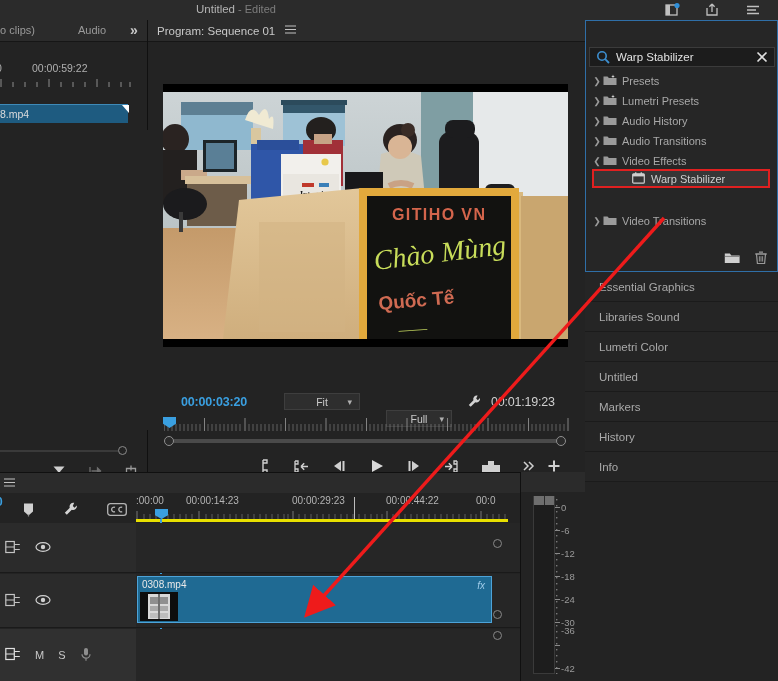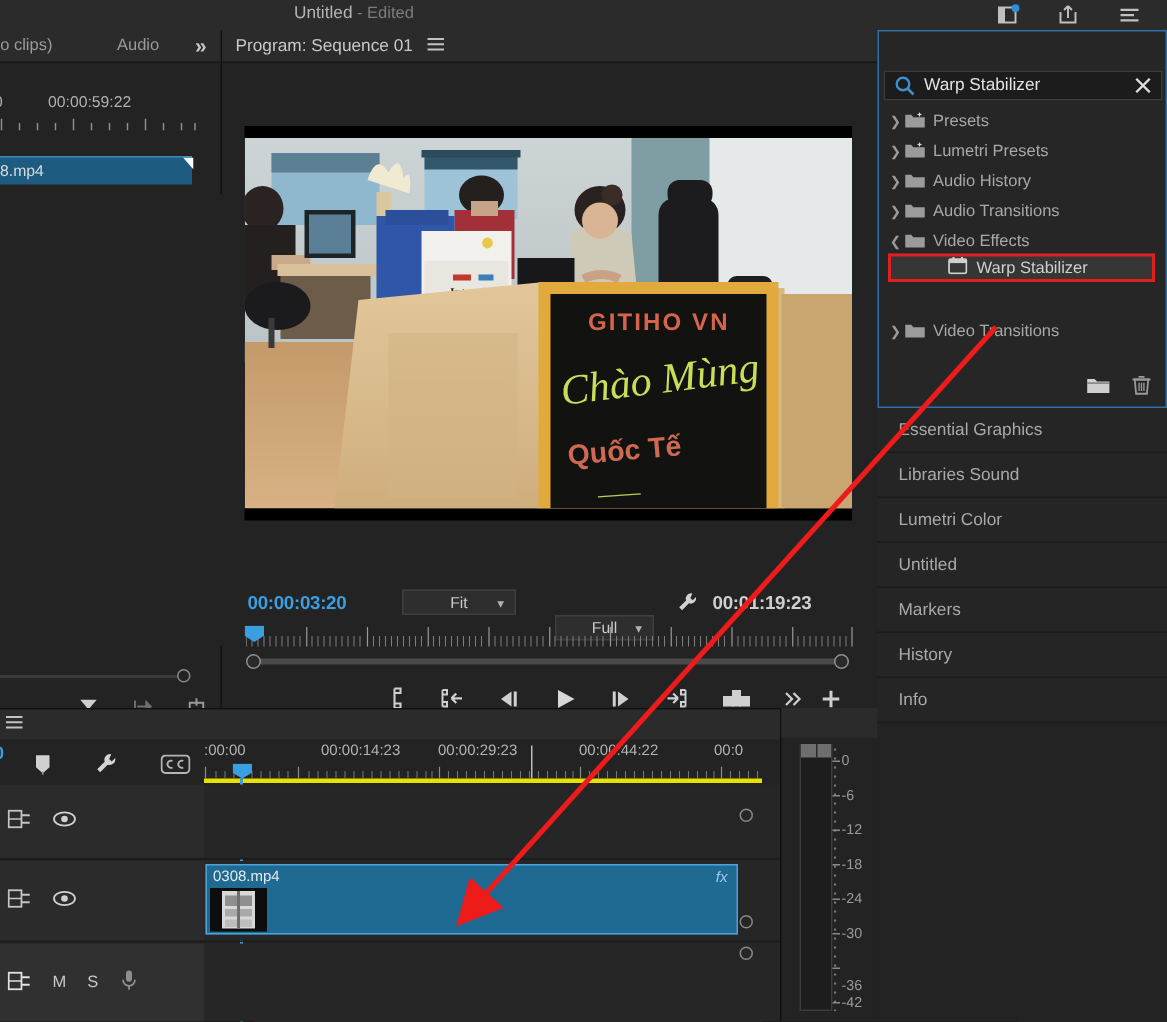--- a/index.html
+++ b/index.html
@@ -59,33 +59,33 @@
   #pm-head { height: 22px; background: #2b2b2b; border-bottom: 1px solid #161616;
     display: flex; align-items: center; padding-left: 9px; gap: 9px; }
   #pm-title { font-size: 11.5px; color: #c8c8c8; }
   #video-wrap {
     position: absolute; left: 15px; top: 64px; width: 405px; height: 263px;
     background: #000; overflow: hidden;
   }
   #video-img { position: absolute; left: 0; top: 8px; width: 405px; height: 247px; }
 
   
-  #pm-ctl { position: absolute; left: 0; top: 372px; width: 437px; height: 26px; }
+  #pm-ctl { position: absolute; left: 16px; top: 372px; width: 437px; height: 26px; }
   #pm-tc-cur { position: absolute; left: 17px; top: 3px; font-size: 12.5px; font-weight: bold; color: #3a9fe0;
      font-family: "Liberation Sans", sans-serif; letter-spacing: -0.2px; }
   .pm-select {
     position: absolute; top: 1px; height: 17px; background: #2e2e2e;
     border: 1px solid #3e3e3e; color: #cacaca; font-size: 10.5px;
     display: flex; align-items: center; justify-content: center;
   }
   #pm-sel-fit { left: 120px; width: 76px; }
   #pm-sel-full { left: 222px; width: 66px; margin-top: 17px; }
   .sel-caret { position: absolute; right: 7px; font-size: 9px; color: #b0b0b0; }
   #pm-wrench { position: absolute; left: 303px; top: 2px; }
-  #pm-tc-dur { position: absolute; left: 327px; top: 3px; font-size: 12.5px; font-weight: bold; color: #cfcfcf; letter-spacing: -0.2px; }
+  #pm-tc-dur { position: absolute; left: 327px; top: 3px; font-size: 12.5px; font-weight: normal; color: #cfcfcf; letter-spacing: -0.2px; }
 
   #pm-ruler { position: absolute; left: 16px; top: 398px; width: 405px; height: 14px; }
   #pm-playhead { position: absolute; left: 15px; top: 397px; width: 13px; height: 11px; background: #3a9fe0;
      clip-path: polygon(0 0, 100% 0, 100% 62%, 50% 100%, 0 62%); }
   #pm-zoombar { position: absolute; left: 16px; top: 415px; width: 405px; height: 12px; }
   #pm-zoom-track { position: absolute; left: 8px; top: 4px; width: 389px; height: 4px; background: #4a4a4a; border-radius: 2px; }
   .zoom-knob { position: absolute; top: 1px; width: 10px; height: 10px; border: 1.5px solid #8f8f8f;
      border-radius: 50%; background: #2a2a2a; }
   #pm-transport { position: absolute; left: 0; top: 432px; width: 437px; height: 30px;
      display: flex; align-items: center; justify-content: center; gap: 21px; padding-left: 86px; }
@@ -720,21 +720,21 @@
       <span class="ico">
         <svg width="20" height="13" viewBox="0 0 20 13">
             <rect x="0.7" y="0.7" width="18.6" height="11.6" rx="2.6" fill="none" stroke="#b4b4b4" stroke-width="1.3"></rect>
             <path d="M8 4.3a2.4 2.4 0 1 0 0 4.4M15.2 4.3a2.4 2.4 0 1 0 0 4.4" fill="none" stroke="#b4b4b4" stroke-width="1.3"></path>
           </svg>
       </span>
     </div>
 
     <div id="tl-ruler">
       <span class="tl-tick-label" style="left:0px">:00:00</span>
-      <span class="tl-tick-label" style="left:78px">00:00:14:23</span>
+      <span class="tl-tick-label" style="left:50px">00:00:14:23</span>
       <span class="tl-tick-label" style="left:156px">00:00:29:23</span>
       <span class="tl-tick-label" style="left:250px">00:00:44:22</span>
       <span class="tl-tick-label" style="left:340px">00:0</span>
     </div>
     <svg id="tl-ticks" viewBox="0 0 372 8" preserveAspectRatio="none">
       <g stroke="#8c8c8c" stroke-width="0.8">
         <line x1="1" y1="0" x2="1" y2="8"></line>
           <line x1="63" y1="0" x2="63" y2="8"></line>
         <line x1="157" y1="0" x2="157" y2="8"></line>
           <line x1="251" y1="0" x2="251" y2="8"></line>
@@ -930,21 +930,21 @@
     <div class="meter-tickline" style="top:127px"></div>
     <div class="meter-tickline" style="top:150px"></div>
     <div class="meter-tickline" style="top:173px"></div>
     <div class="meter-tickline" style="top:196px"></div>
     <span class="meter-label" style="top:30px">0</span>
     <span class="meter-label" style="top:53px">-6</span>
     <span class="meter-label" style="top:76px">-12</span>
     <span class="meter-label" style="top:99px">-18</span>
     <span class="meter-label" style="top:122px">-24</span>
     <span class="meter-label" style="top:145px">-30</span>
-    <span class="meter-label" style="top:180px">-36</span>
+    <span class="meter-label" style="top:153px">-36</span>
     <span class="meter-label" style="top:191px">-42</span>
   </div>
 
   <svg id="annotation" viewBox="0 0 778 681">
     <defs>
       <marker id="arrowhead" markerWidth="9" markerHeight="9" refX="2" refY="4.5" orient="auto">
         <path d="M0,0 L9,4.5 L0,9 z" fill="#ee1b1b"></path>
       </marker>
     </defs>
     <line x1="664" y1="218" x2="320" y2="600" stroke="#ee1b1b" stroke-width="3.4" marker-end="url(#arrowhead)"></line>

